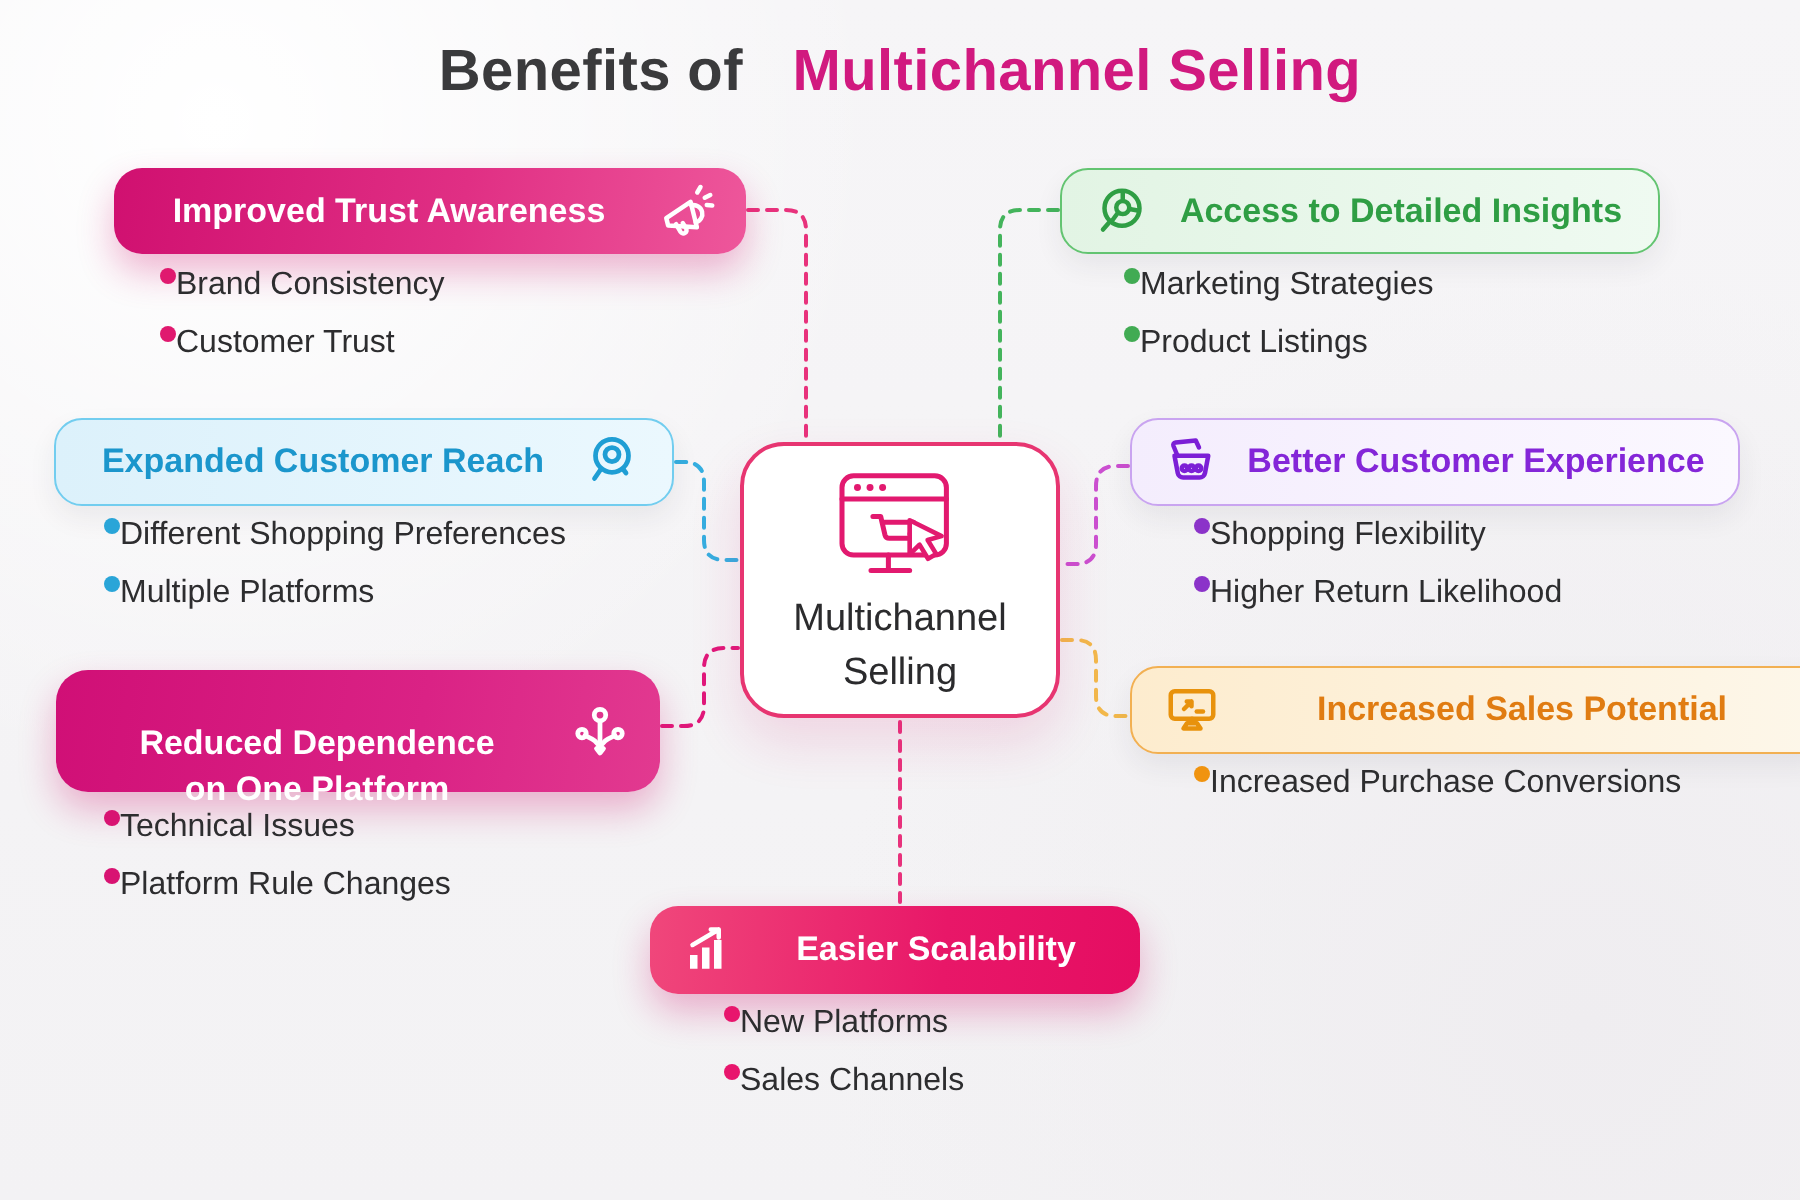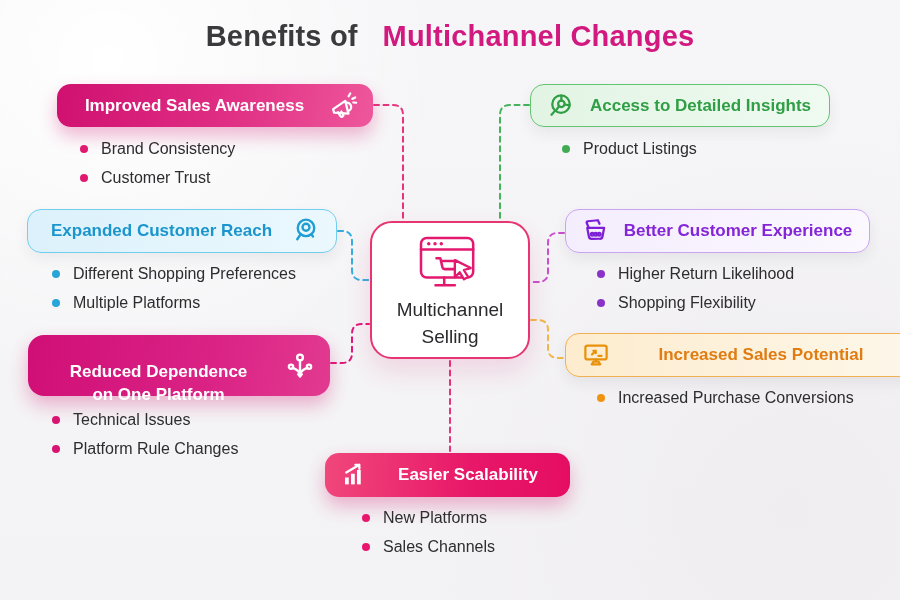--- a/index.html
+++ b/index.html
@@ -38,21 +38,21 @@
   .p-reduced .lbl{line-height:1.32;font-size:17px;margin-top:36px;}
   .p-sales{left:565px;top:333px;width:351px;height:44px;
     background:linear-gradient(90deg,#fdecce,#fdf7ea);border:1.5px solid #f2b052;color:#e07c12;}
   .p-scal{left:325px;top:453px;width:245px;height:44px;
     background:linear-gradient(95deg,#f0477b 0%,#e81768 60%,#e50d62 100%);}
 
   .picon{width:30px;height:30px;flex:0 0 auto;display:flex;align-items:center;justify-content:center;}
 
   
   .bullets{position:absolute;list-style:none;margin:0;padding:0;font-size:16px;color:#2d2d2f;}
-  .bullets li{display:flex;align-items:center;gap:13px;height:29px;white-space:nowrap;}
+  .bullets li{display:flex;align-items:flex-start;height:29px;white-space:nowrap;}
   .dot{width:8px;height:8px;border-radius:50%;flex:0 0 auto;}
   .b-brand{left:80px;top:134px;}      .b-brand .dot{background:#e0196f;}
   .b-insights{left:562px;top:134px;}  .b-insights .dot{background:#41ab53;}
   .b-reach{left:52px;top:259px;}      .b-reach .dot{background:#2aa5d8;}
   .b-experience{left:597px;top:259px;}.b-experience .dot{background:#8b33c9;}
   .b-reduced{left:52px;top:405px;}    .b-reduced .dot{background:#d81372;}
   .b-sales{left:597px;top:383px;}     .b-sales .dot{background:#f0930f;}
   .b-scal{left:362px;top:503px;}      .b-scal .dot{background:#e8166d;}
 
   
@@ -77,21 +77,21 @@
       <path d="M564 233 H558 Q548 233 548 243 V272 Q548 282 538 282 H531" stroke="#cb4fd0"></path>
       <path d="M331 363 H342 Q352 363 352 353 V334 Q352 324 362 324 H369" stroke="#e0187a"></path>
       <path d="M531 320 H538 Q548 320 548 330 V348 Q548 358 558 358 H564" stroke="#f2b84b"></path>
       <path d="M450 361 V451" stroke="#e8327c"></path>
     </g>
   </svg>
 
   <div class="title">
     <span>Benefits of</span>
     <span>&nbsp;</span>
-    <span class="hl">Multichannel Changes</span>
+    <span class="hl">Multichannel Selling</span>
   </div>
 
   <div class="center-node">
     <svg class="cicon" width="70" height="58" viewBox="0 0 72 60">
       <g fill="none" stroke="#e2196f" stroke-width="2.6" stroke-linecap="round" stroke-linejoin="round">
         <rect x="6" y="3" width="54" height="41" rx="6"></rect>
         <path d="M6 15 H60"></path>
         <path d="M30 44 V52 M21 52 H41"></path>
         <path d="M22 24 h4 l2.2 9.5 a2.4 2.4 0 0 0 2.3 1.8 H40 M27.5 27 H43 l-1.8 6"></path>
       </g>
@@ -100,21 +100,21 @@
       <circle cx="27" cy="9" r="1.8" fill="#e2196f"></circle>
       <path d="M41 26 l16.5 8.2 -7.2 2 4.4 7.2 -4.2 2.5 -4.4 -7.3 -5.1 5 z" fill="#ffffff" stroke="#e2196f" stroke-width="2.4" stroke-linejoin="round"></path>
     </svg>
     <div class="clabel">
       <div>Multichannel</div>
       <div>Selling</div>
     </div>
   </div>
 
   <div class="pill pill-solid p-brand">
-    <span class="lbl">Improved Sales Awareness</span>
+    <span class="lbl">Improved Trust Awareness</span>
     <span class="picon">
       <svg width="30" height="30" viewBox="0 0 24 24" fill="none" stroke="#ffffff" stroke-width="1.8" stroke-linecap="round" stroke-linejoin="round">
         <g transform="rotate(-14 12 13)">
           <path d="M4 12.5 L15 8.5 V19 L4 15.5 Z"></path>
           <path d="M15 10 a3.2 3.2 0 0 1 0 7"></path>
           <path d="M7.2 15.8 l1 3.4 a1.3 1.3 0 0 0 2.5 -.8 l-.8 -2.4"></path>
         </g>
         <path d="M16.5 4.2 l1.3 -2.2 M19.5 6.3 l2.2 -1.1 M20.3 9.2 l2.2 .2"></path>
       </svg>
     </span>
@@ -137,20 +137,24 @@
         <circle cx="12.3" cy="10.2" r="2.6"></circle>
         <path d="M12.3 3.8 V7.4 M18.8 11.5 L15 10.8 M8 15.5 L10.3 12.4"></path>
         <path d="M6.6 16.5 L4.4 19"></path>
       </svg>
     </span>
     <span class="lbl">Access to Detailed Insights</span>
   </div>
   <ul class="bullets b-insights">
     <li>
         <span class="dot"></span>
+        <span>Marketing Strategies</span>
+      </li>
+    <li>
+        <span class="dot"></span>
         <span>Product Listings</span>
       </li>
   </ul>
 
   <div class="pill pill-light p-reach">
     <span class="lbl">Expanded Customer Reach</span>
     <span class="picon">
       <svg width="30" height="30" viewBox="0 0 24 24" fill="none" stroke="#1f9ed4" stroke-width="1.9" stroke-linecap="round" stroke-linejoin="round">
         <circle cx="12" cy="9.5" r="6.6"></circle>
         <circle cx="12" cy="9" r="2.8"></circle>
@@ -177,25 +181,25 @@
         <circle cx="9" cy="14.5" r="1.1"></circle>
         <circle cx="11.8" cy="14.5" r="1.1"></circle>
         <circle cx="14.6" cy="14.5" r="1.1"></circle>
       </svg>
     </span>
     <span class="lbl">Better Customer Experience</span>
   </div>
   <ul class="bullets b-experience">
     <li>
         <span class="dot"></span>
+        <span>Shopping Flexibility</span>
+      </li>
+    <li>
+        <span class="dot"></span>
         <span>Higher Return Likelihood</span>
-      </li>
-    <li>
-        <span class="dot"></span>
-        <span>Shopping Flexibility</span>
       </li>
   </ul>
 
   <div class="pill pill-solid p-reduced">
     <span class="lbl">
       <span>Reduced Dependence</span><br>
       <span>on One Platform</span>
     </span>
     <span class="picon">
       <svg width="34" height="34" viewBox="0 0 24 24" fill="none" stroke="#ffffff" stroke-width="1.9" stroke-linecap="round" stroke-linejoin="round">

